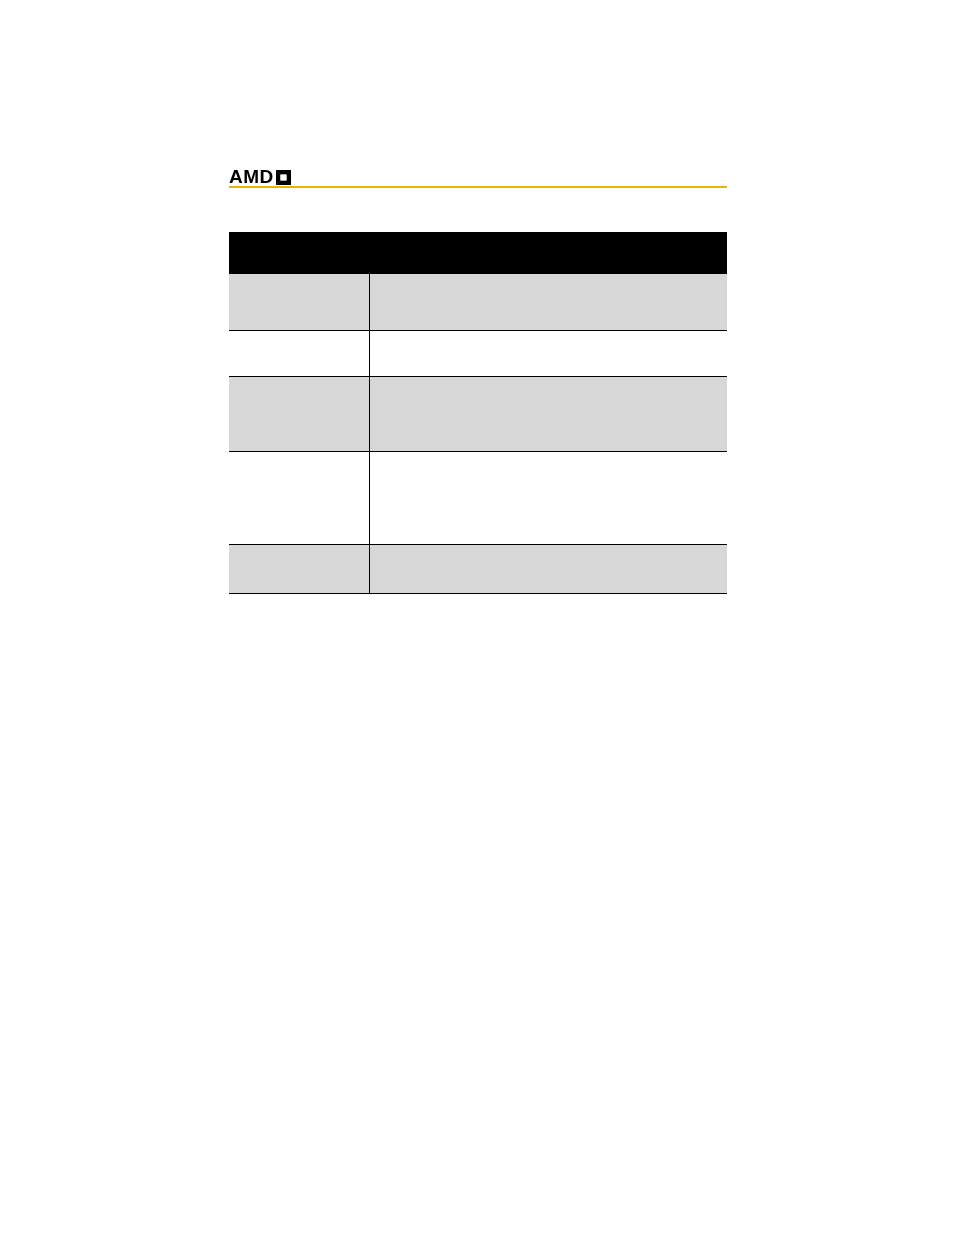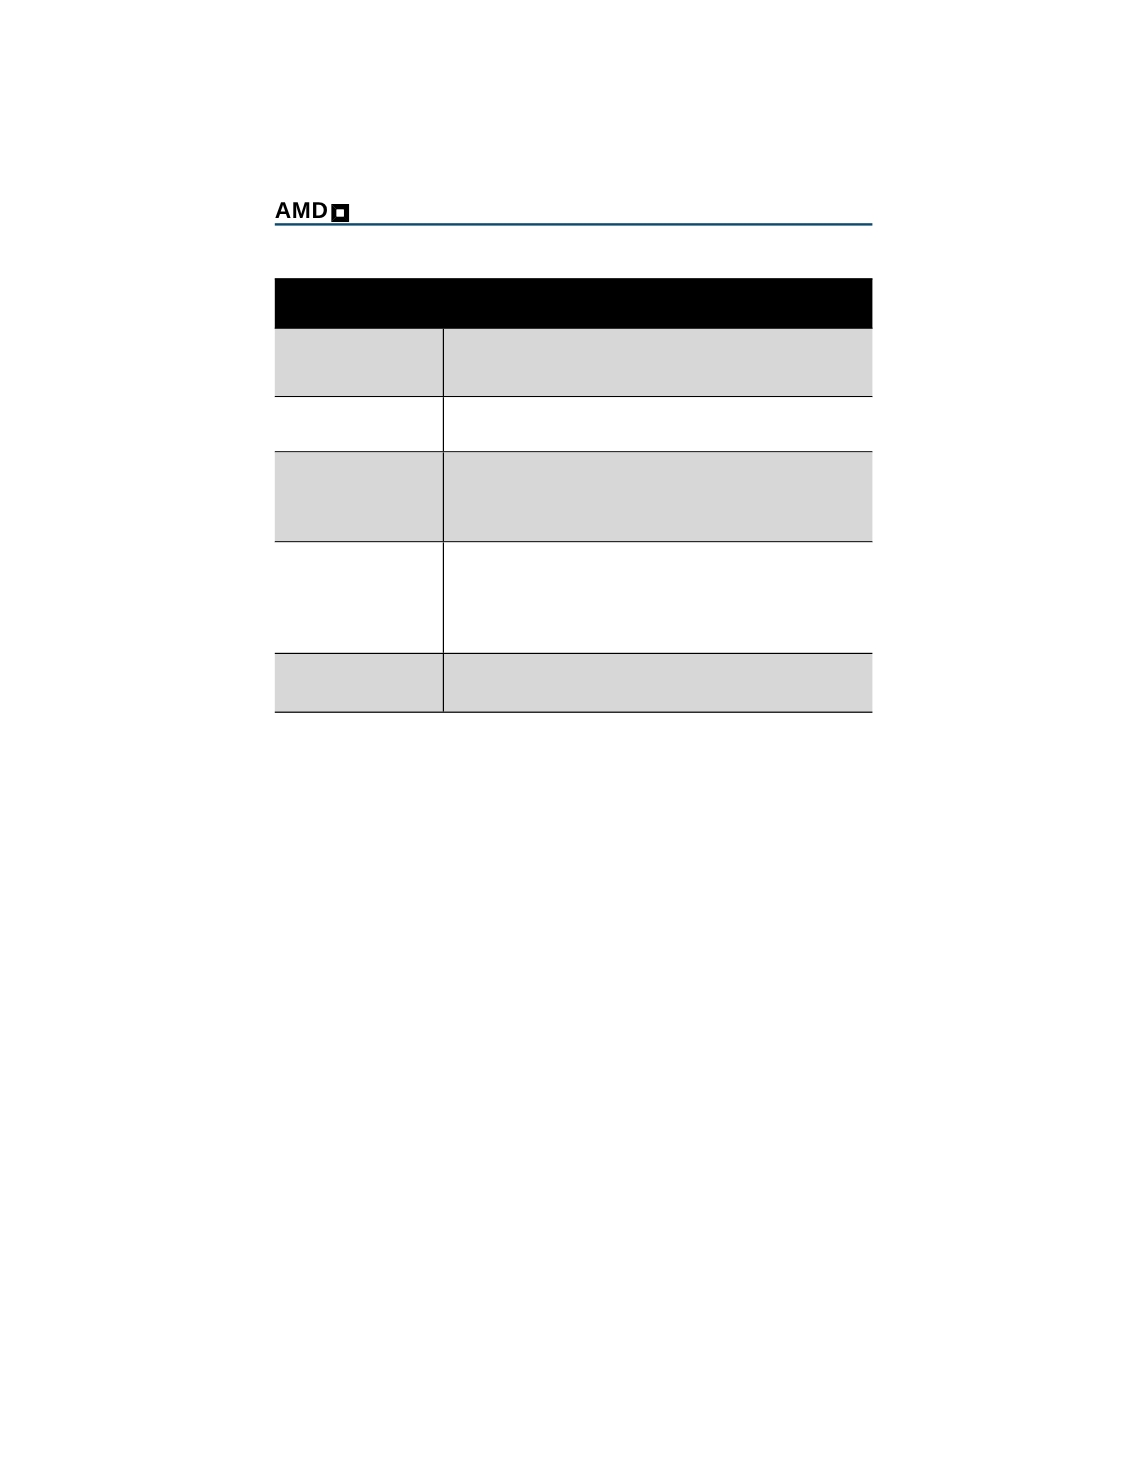--- a/index.html
+++ b/index.html
@@ -15,21 +15,21 @@
     position: relative;
     width: 954px;
     height: 1235px;
   }
   .header {
     position: absolute;
     left: 229px;
     top: 164px;
     width: 498px;
     height: 22px;
-    border-bottom: 2px solid #0c4a6e;
+    border-bottom: 2px solid #eab308;
     display: flex;
     align-items: flex-end;
   }
   .logo {
     display: flex;
     align-items: flex-end;
     height: 22px;
   }
   .logo-text {
     font-weight: 900;

